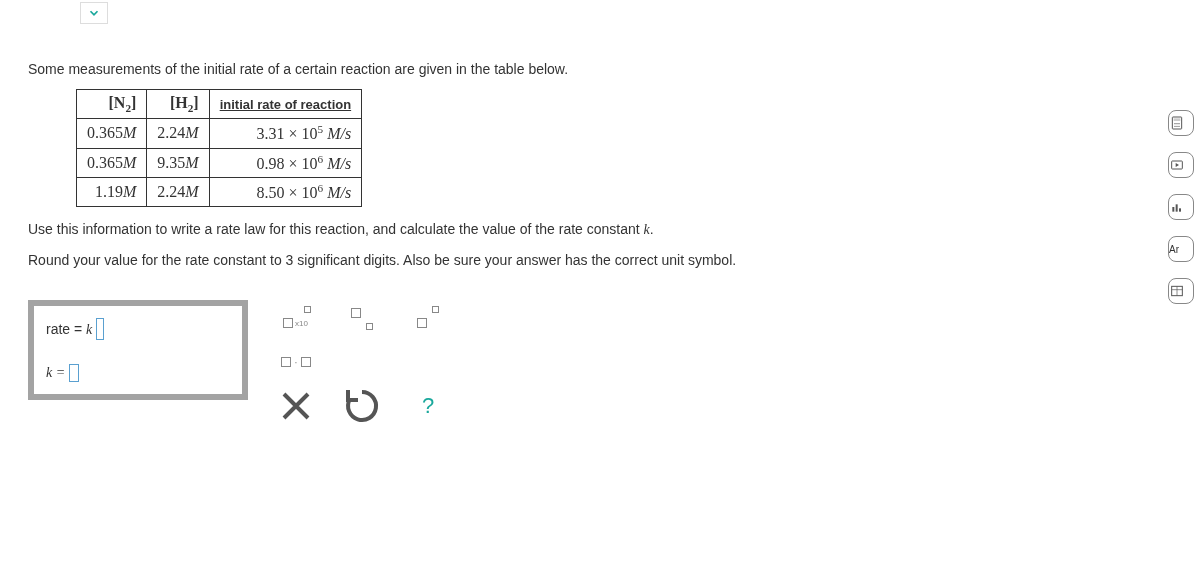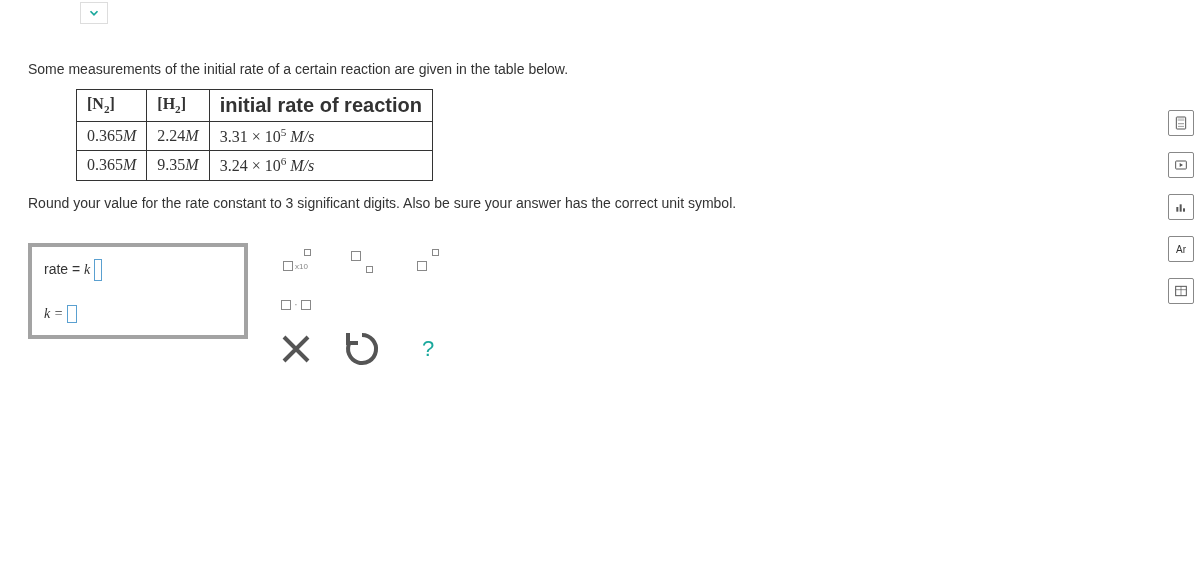--- a/index.html
+++ b/index.html
@@ -37,35 +37,35 @@
   .prompt-text { margin-bottom: 12px; }
   .prompt-text-2, .prompt-text-3 { margin-top: 14px; margin-bottom: 12px; }
   .data-table {
     border-collapse: collapse;
     margin-left: 48px;
     margin-bottom: 8px;
   }
   .data-table td, .data-table th {
     border: 1px solid #333;
     padding: 4px 10px;
-    text-align: left;
+    text-align: right;
     font-family: 'Times New Roman', serif;
     font-size: 16px;
   }
   .data-table th { font-weight: bold; }
   .sub { font-size: 0.7em; vertical-align: sub; }
   .sup { font-size: 0.7em; vertical-align: super; }
   .italic { font-style: italic; }
   .answer-row {
     display: flex;
     align-items: flex-start;
     margin-top: 32px;
   }
   .answer-box {
-    border: 4px solid #a3a3a3;
+    border: 6px solid #a3a3a3;
     width: 220px;
     margin-right: 24px;
   }
   .answer-line {
     padding: 12px 12px;
     font-family: Arial, sans-serif;
     font-size: 14px;
     display: flex;
     align-items: center;
     gap: 4px;
@@ -115,58 +115,65 @@
     flex-direction: column;
     gap: 16px;
   }
   .tool-btn {
     width: 26px;
     height: 26px;
     border: 1px solid #888;
     background: #fff;
     display: flex;
     align-items: center;
-    justify-content: center;
     cursor: pointer;
-    border-radius: 2px;
+    border-radius: 8px;
   }
   .tool-btn svg { width: 16px; height: 16px; }
 </style>
 </head>
 <body>
 
 <div class="dropdown-btn">
   <svg viewBox="0 0 24 24">
       <path d="M6 9l6 6 6-6" fill="none" stroke="#1aa89c" stroke-width="3"></path>
     </svg>
 </div>
 
 <div class="content">
   <div class="prompt-text">Some measurements of the initial rate of a certain reaction are given in the table below.</div>
 
   <table class="data-table">
     <tbody>
         <tr>
       <th>[<span>N</span><span class="sub">2</span>]</th>
       <th>[<span>H</span><span class="sub">2</span>]</th>
-      <th style="font-family:Arial;font-size:20px;">initial rate of reaction</th>
+      <th style="font-family:Arial;font-size:13px;text-decoration:underline;">initial rate of reaction</th>
     </tr>
     <tr>
       <td><span>0.365</span><span class="italic">M</span></td>
       <td><span>2.24</span><span class="italic">M</span></td>
       <td><span>3.31</span> × 10<span class="sup">5</span> <span class="italic">M/s</span></td>
     </tr>
     <tr>
       <td><span>0.365</span><span class="italic">M</span></td>
       <td><span>9.35</span><span class="italic">M</span></td>
-      <td><span>3.24</span> × 10<span class="sup">6</span> <span class="italic">M/s</span></td>
+      <td><span>0.98</span> × 10<span class="sup">6</span> <span class="italic">M/s</span></td>
+    </tr>
+    <tr>
+      <td><span>1.19</span><span class="italic">M</span></td>
+      <td><span>2.24</span><span class="italic">M</span></td>
+      <td><span>8.50</span> × 10<span class="sup">6</span> <span class="italic">M/s</span></td>
     </tr>
   </tbody>
     </table>
 
+  <div class="prompt-text-2">
+    <span>Use this information to write a rate law for this reaction, and calculate the value of the rate constant </span><span class="italic" style="font-family:'Times New Roman',serif;">k</span><span>.</span>
+  </div>
   <div class="prompt-text-3">Round your value for the rate constant to 3 significant digits. Also be sure your answer has the correct unit symbol.</div>
 
   <div class="answer-row">
     <div class="answer-box">
       <div class="answer-line">
         <span><span>rate = </span><span class="italic" style="font-family:'Times New Roman',serif;">k</span></span>
         <span class="input-slot" style="height:22px;width:8px;"></span>
       </div>
       <div class="answer-line">
         <span style="font-family:'Times New Roman',serif;font-style:italic;">k = </span>

